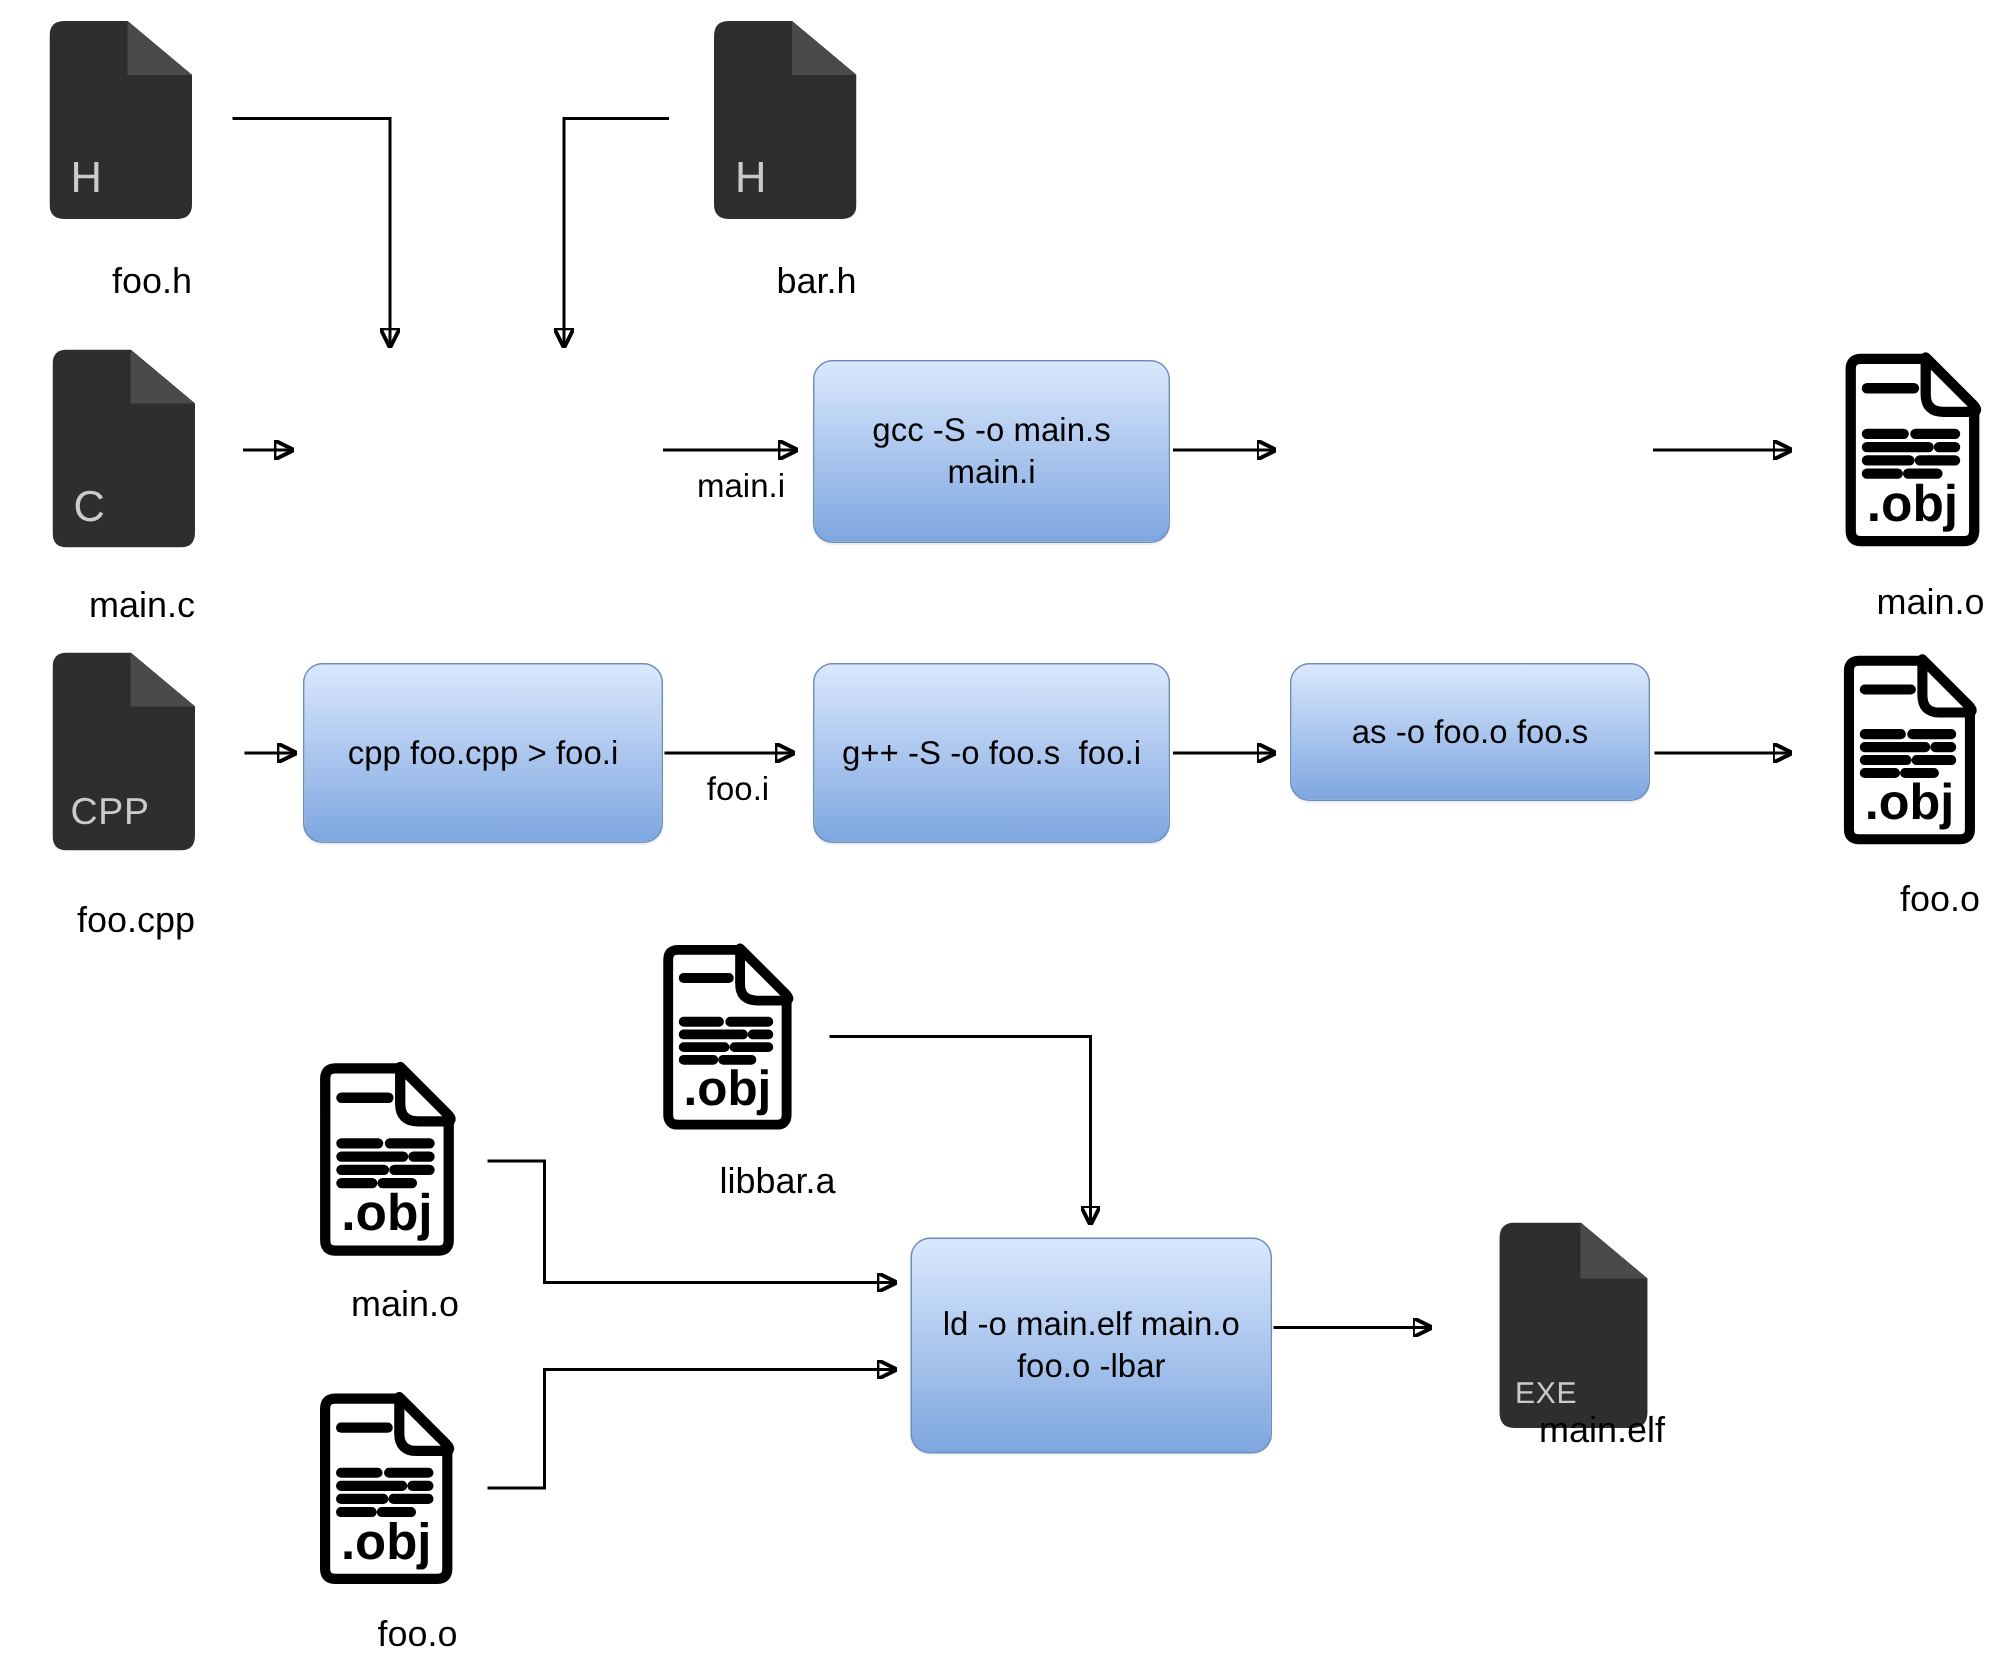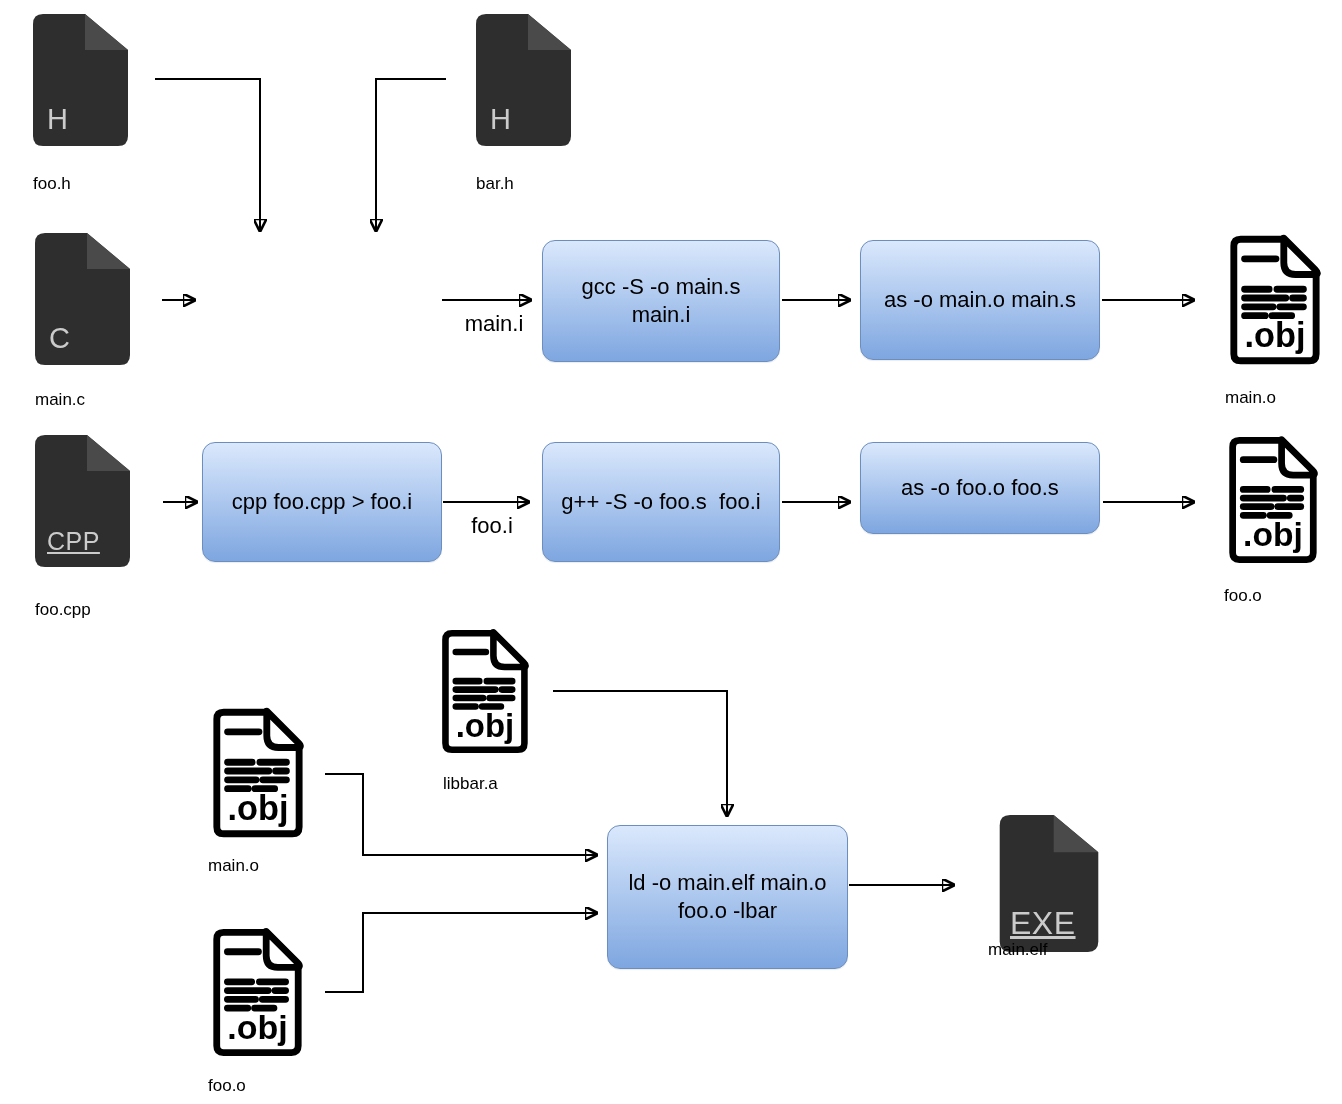--- a/index.html
+++ b/index.html
@@ -20,32 +20,32 @@
   .connectors path{stroke:var(--ink);stroke-width:2;fill:none;}
   .pbox{
     position:absolute;box-sizing:border-box;
     border:1px solid var(--box-border);border-radius:13px;
     background:linear-gradient(180deg,var(--box-fill-top) 0%,var(--box-fill-bottom) 100%);
     display:flex;flex-direction:column;align-items:center;justify-content:center;
     font-size:22px;line-height:28px;text-align:center;white-space:pre-wrap;
     box-shadow:0 1px 1px rgba(0,0,0,0.08);
   }
   .icon-label{
-    position:absolute;font-size:17px;text-align:left;white-space:nowrap;
+    position:absolute;font-size:24px;text-align:right;white-space:nowrap;
   }
   .edge-label{
     position:absolute;font-size:22px;text-align:center;white-space:nowrap;
   }
   .dark-icon{position:absolute;}
   .dark-icon svg{display:block;width:100%;height:100%;}
   .dark-letter{
     position:absolute;left:14px;bottom:12px;color:var(--icon-letter);
     font-size:29px;line-height:1;letter-spacing:0.5px;
   }
-  .dark-letter.multi{font-size:25px;left:12px;bottom:13px;text-decoration:underline;}
+  .dark-letter.multi{font-size:25px;left:12px;bottom:13px;}
   .obj-icon{position:absolute;}
   .obj-icon svg{display:block;width:100%;height:100%;}
   .obj-icon .stroke{stroke:var(--ink);stroke-width:7;fill:#ffffff;stroke-linejoin:round;stroke-linecap:round;}
   .obj-icon .tline{stroke:var(--ink);stroke-width:7;stroke-linecap:round;}
   .obj-icon text{
     font-family:"Liberation Sans",sans-serif;font-weight:bold;font-size:35px;
     fill:var(--ink);text-anchor:middle;
   }
 </style>
 </head>
@@ -108,23 +108,20 @@
       <path d="M52,0 L95,36 H52 Z" fill="#4a4a4a"></path>
     </svg>
     <div class="dark-letter multi">CPP</div>
   </div>
   <div class="icon-label" style="left:35px;top:600px;width:95px">foo.cpp</div>
 
   <div class="pbox" style="left:542px;top:240px;width:238px;height:122px">
     <div>gcc -S -o main.s</div>
     <div>main.i</div>
   </div>
-  <div class="pbox" style="left:860px;top:240px;width:240px;height:120px">
-    <div>as -o main.o main.s</div>
-  </div>
   <div class="pbox" style="left:542px;top:442px;width:238px;height:120px">
     <div>g++ -S -o foo.s  foo.i</div>
   </div>
   <div class="pbox" style="left:202px;top:442px;width:240px;height:120px">
     <div>cpp foo.cpp &gt; foo.i</div>
   </div>
   <div class="pbox" style="left:860px;top:442px;width:240px;height:92px">
     <div>as -o foo.o foo.s</div>
   </div>
   <div class="pbox" style="left:607px;top:825px;width:241px;height:144px">
@@ -203,17 +200,17 @@
       <text x="51" y="116">.obj</text>
     </svg>
   </div>
   <div class="icon-label" style="left:208px;top:1076px;width:97px">foo.o</div>
 
   <div class="dark-icon" style="left:998px;top:815px;width:102px;height:137px">
     <svg viewBox="0 0 95 132">
       <path d="M10,0 H52 L95,36 V122 Q95,132 85,132 H10 Q0,132 0,122 V10 Q0,0 10,0 Z" fill="#2e2e2e"></path>
       <path d="M52,0 L95,36 H52 Z" fill="#4a4a4a"></path>
     </svg>
-    <div class="dark-letter multi" style="font-size:32px">EXE</div>
+    <div class="dark-letter multi" style="font-size:20px">EXE</div>
   </div>
   <div class="icon-label" style="left:988px;top:940px;width:122px">main.elf</div>
 
 </div>
 
 </body></html>

